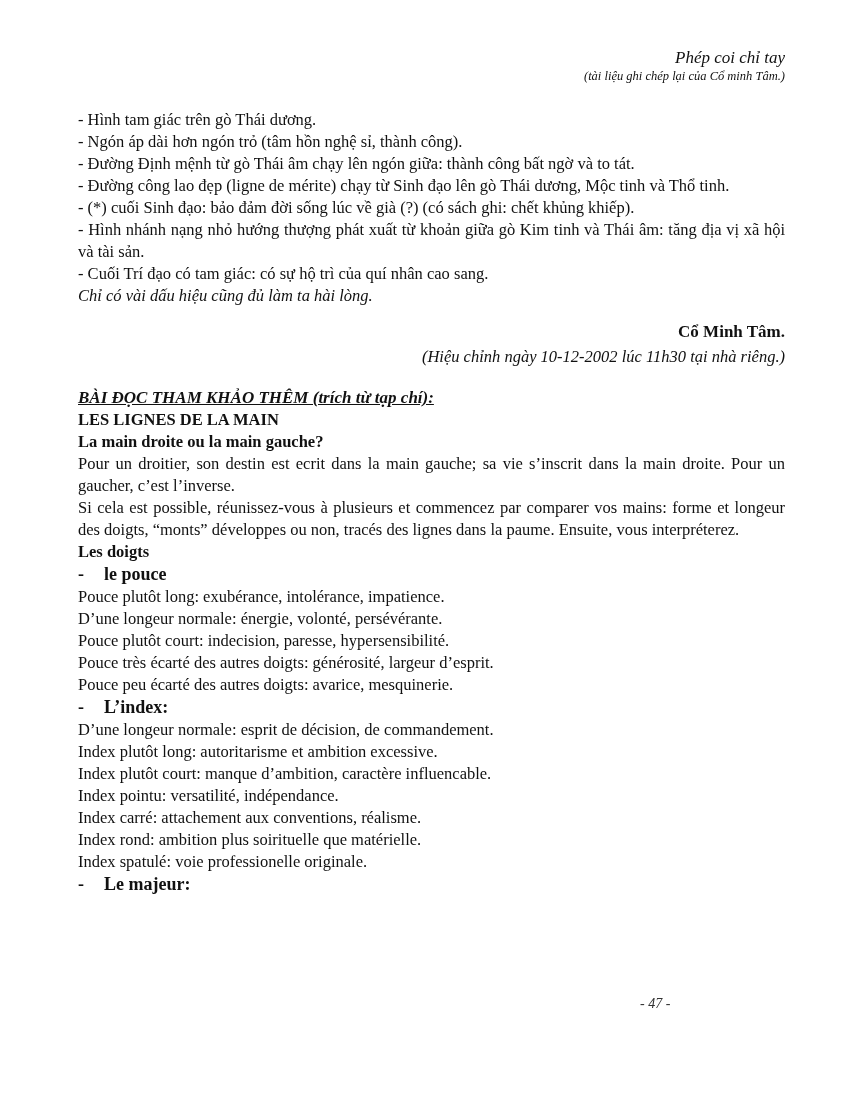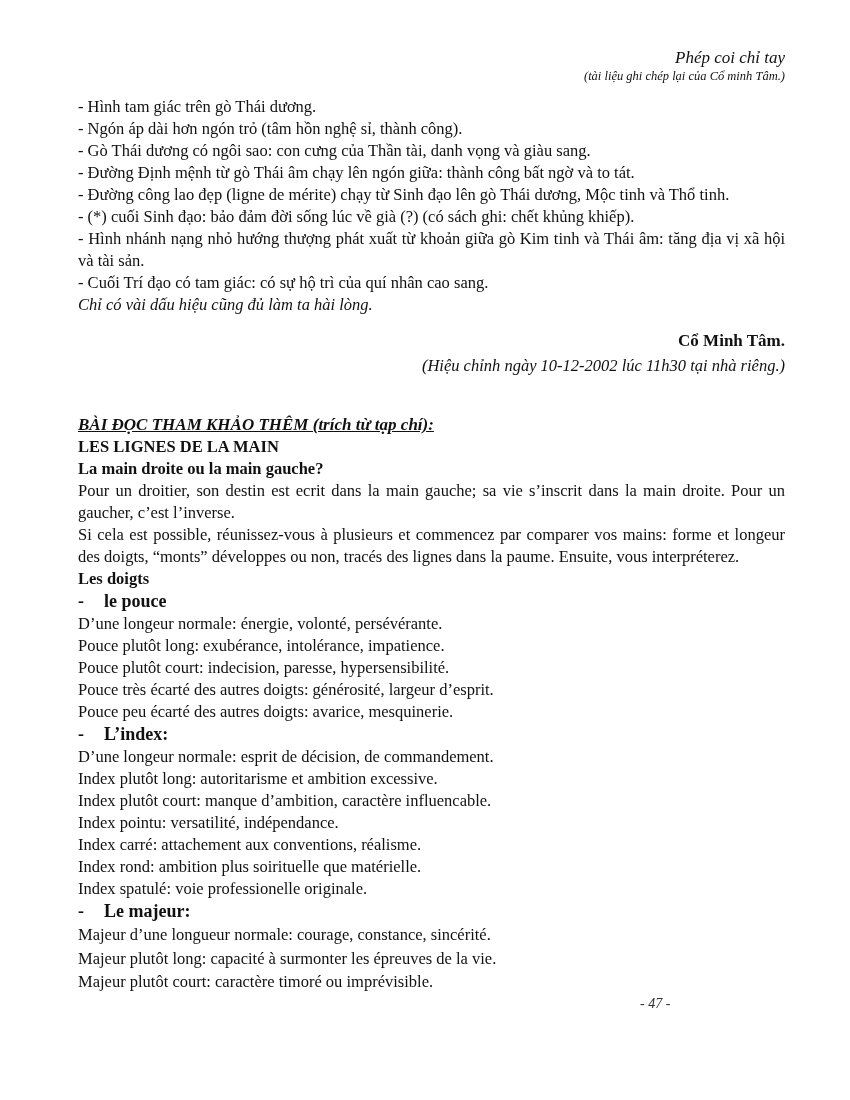--- a/index.html
+++ b/index.html
@@ -19,27 +19,27 @@
   
   .hdr { text-align: right; }
   .hdr-title { font-style: italic; font-size: 17px; line-height: 20px; }
   .hdr-sub   { font-style: italic; font-size: 12.5px; line-height: 17px; }
 
   
   .line { font-size: 16.5px; line-height: 22px; }
   .just { text-align: justify; }
   .italic { font-style: italic; }
 
-  .notes { margin-top: 11px; }
+  .notes { margin-top: 24px; }
 
   .sig { margin-top: 13px; text-align: right; }
   .sig-name { font-weight: bold; font-size: 17px; line-height: 24px; }
   .sig-note { font-style: italic; font-size: 16.5px; line-height: 25px; }
 
-  .art { margin-top: 35px; }
+  .art { margin-top: 17px; }
   .art-heading {
     font-weight: bold; font-style: italic;
     font-size: 17px; line-height: 23px;
     text-decoration: underline;
   }
   .art-title {
     font-weight: bold; font-size: 16.5px; line-height: 22px;
     text-align: left;
   }
   .sub { font-weight: bold; font-size: 16.5px; line-height: 22px; }
@@ -60,21 +60,20 @@
 <div class="page">
 
   <div class="hdr">
     <div class="hdr-title">Phép coi chỉ tay</div>
     <div class="hdr-sub">(tài liệu ghi chép lại của Cổ minh Tâm.)</div>
   </div>
 
   <div class="notes">
     <div class="line">- Hình tam giác trên gò Thái dương.</div>
     <div class="line">- Ngón áp dài hơn ngón trỏ (tâm hồn nghệ sỉ, thành công).</div>
-    <div class="line">- Gò Thái dương có ngôi sao: con cưng của Thần tài, danh vọng và giàu sang.</div>
     <div class="line">- Đường Định mệnh từ gò Thái âm chạy lên ngón giữa: thành công bất ngờ và to tát.</div>
     <div class="line">- Đường công lao đẹp (ligne de mérite) chạy từ Sinh đạo lên gò Thái dương, Mộc tinh và Thổ tinh.</div>
     <div class="line">-  (*) cuối Sinh đạo: bảo đảm đời sống lúc về già (?) (có sách ghi: chết khủng khiếp).</div>
     <div class="line just">- Hình nhánh nạng nhỏ hướng thượng phát xuất từ khoản giữa gò Kim tinh và Thái âm: tăng địa vị xã hội và tài sản.</div>
     <div class="line">- Cuối Trí đạo có tam giác: có sự hộ trì của quí nhân cao sang.</div>
     <div class="line italic">Chỉ có vài dấu hiệu cũng đủ làm ta hài lòng.</div>
   </div>
 
   <div class="sig">
     <div class="sig-name">Cổ Minh Tâm.</div>
@@ -89,22 +88,22 @@
     <div class="line just">Pour un droitier, son destin est ecrit dans la main gauche; sa vie s’inscrit dans la main droite. Pour un gaucher, c’est l’inverse.</div>
 
     <div class="line just">Si cela est possible, réunissez-vous à plusieurs et commencez par comparer vos mains: forme et longeur des doigts, “monts” développes ou non, tracés des lignes dans la paume. Ensuite, vous interpréterez.</div>
 
     <div class="sub">Les doigts</div>
 
     <div class="bullet">
       <span class="dash">-</span><span>le pouce</span>
     </div>
     <div>
+      <div class="line">Pouce plutôt long: exubérance, intolérance, impatience.</div>
       <div class="line">D’une longeur normale: énergie, volonté, persévérante.</div>
-      <div class="line">Pouce plutôt long: exubérance, intolérance, impatience.</div>
       <div class="line">Pouce plutôt court: indecision, paresse, hypersensibilité.</div>
       <div class="line">Pouce très écarté des autres doigts: générosité, largeur d’esprit.</div>
       <div class="line">Pouce peu écarté des autres doigts: avarice, mesquinerie.</div>
     </div>
 
     <div class="bullet">
       <span class="dash">-</span><span>L’index:</span>
     </div>
     <div>
       <div class="line">D’une longeur normale: esprit de décision, de commandement.</div>
@@ -112,22 +111,17 @@
       <div class="line">Index plutôt court: manque d’ambition, caractère influencable.</div>
       <div class="line">Index pointu: versatilité, indépendance.</div>
       <div class="line">Index carré: attachement aux conventions, réalisme.</div>
       <div class="line">Index rond: ambition plus soirituelle que matérielle.</div>
       <div class="line">Index spatulé: voie professionelle originale.</div>
     </div>
 
     <div class="bullet">
       <span class="dash">-</span><span>Le majeur:</span>
     </div>
-    <div class="majeur-lines">
-      <div class="line">Majeur d’une longueur normale: courage, constance, sincérité.</div>
-      <div class="line">Majeur plutôt long: capacité à surmonter les épreuves de la vie.</div>
-      <div class="line">Majeur plutôt court: caractère timoré ou imprévisible.</div>
-    </div>
   </div>
 
   <div class="footer">- 47 -</div>
 
 </div>
 
 </body></html>

